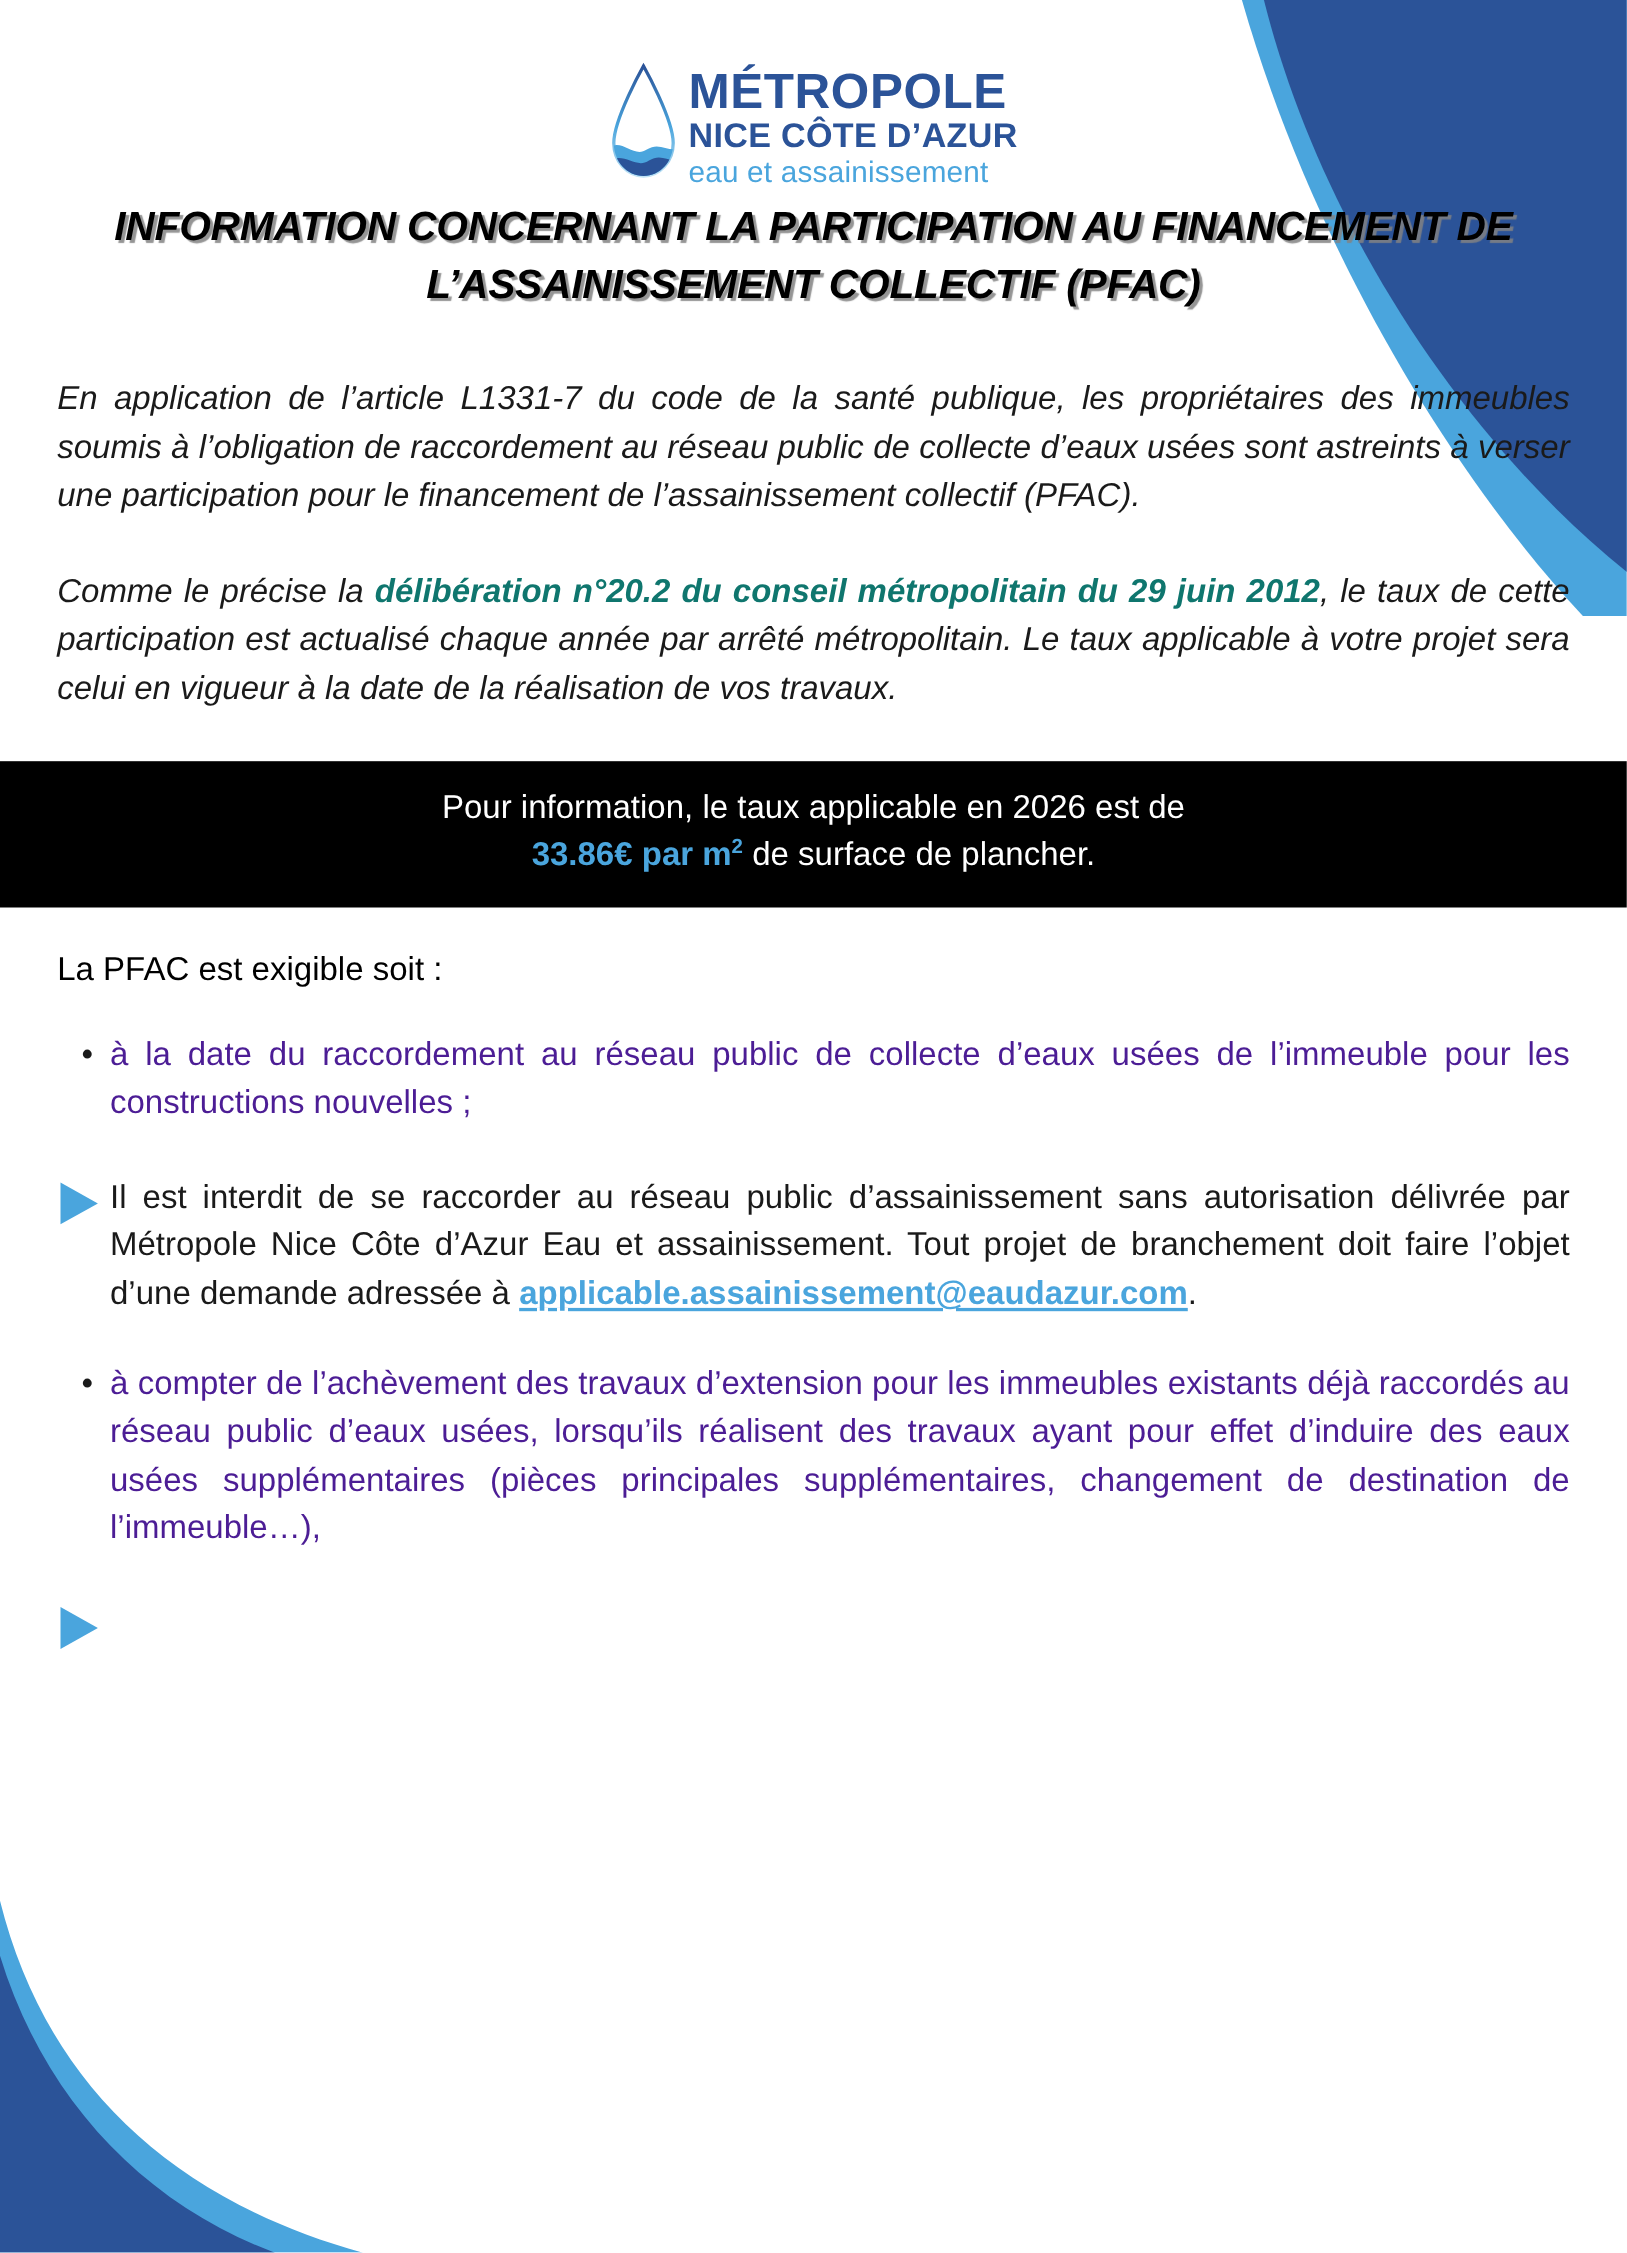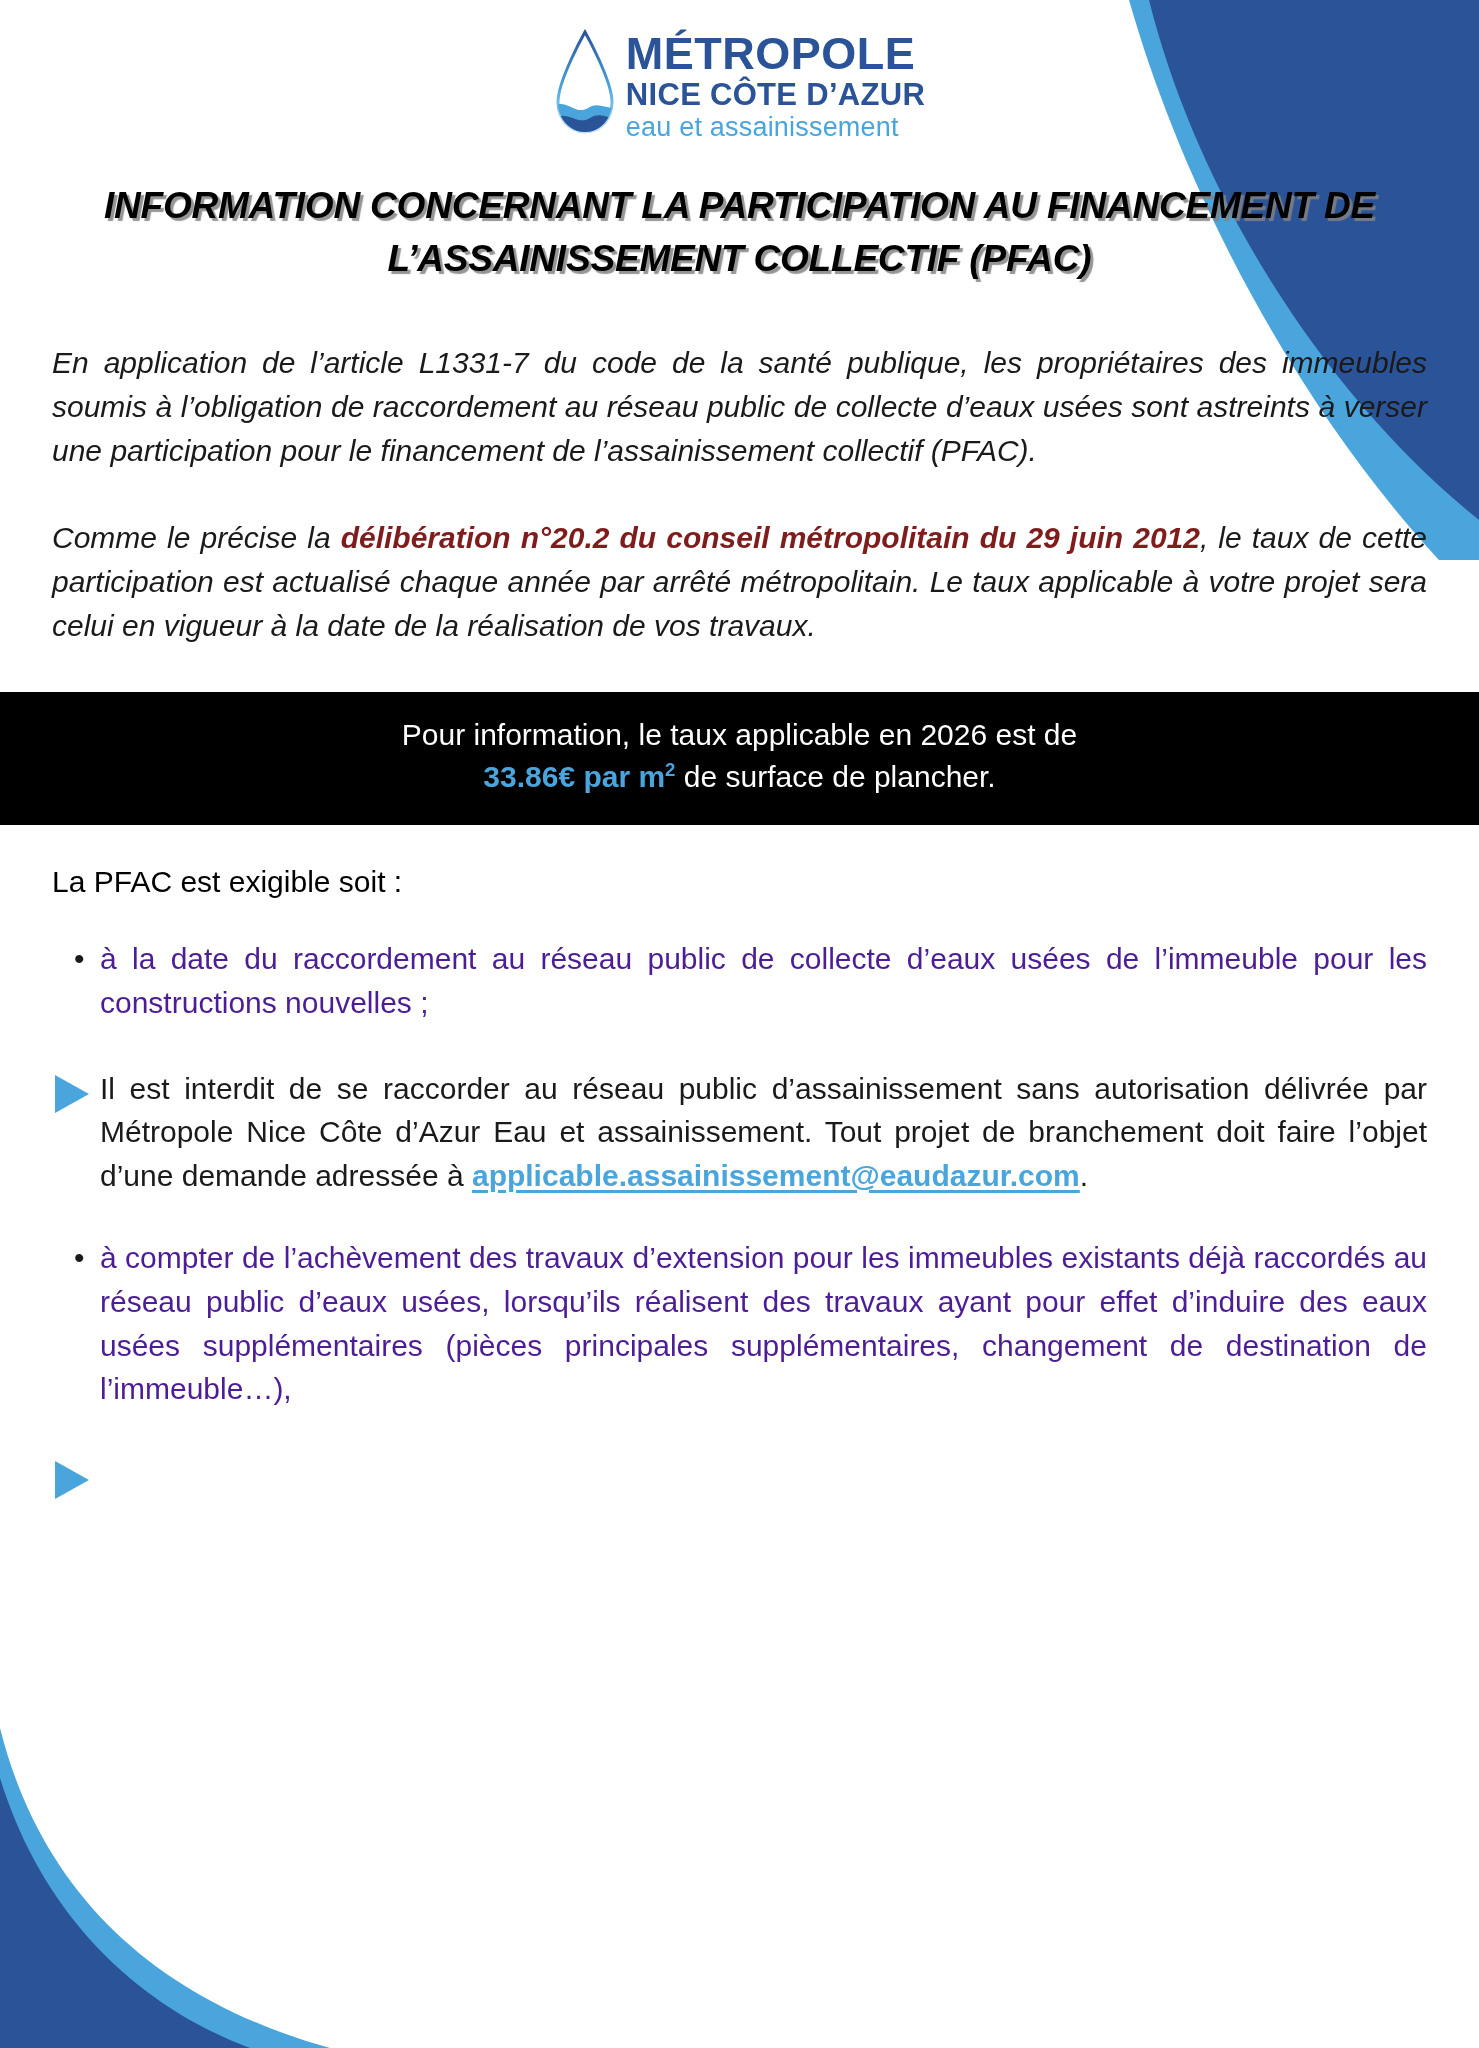--- a/index.html
+++ b/index.html
@@ -42,20 +42,21 @@
     top: 28px;
     left: 0;
     right: 0;
     display: flex;
     justify-content: center;
   }
   .logo {
     display: flex;
     align-items: center;
     gap: 10px;
+    margin-top: 28px;
   }
   .logo-drop { flex: 0 0 auto; }
   .logo-text {
     display: flex;
     flex-direction: column;
     justify-content: center;
     line-height: 1;
   }
   .logo-line1 {
     font-size: 45px;
@@ -114,21 +115,21 @@
   .para {
     text-align: justify;
     font-size: 30px;
     color: #1a1a1a;
     line-height: 1.46;
     margin-top: 44px;
   }
   .para.first { margin-top: 56px; }
 
   .hl-blue {
-    color: #7f1d1d;
+    color: #0f766e;
     font-weight: bold;
   }
 
   
   .rate-banner {
     margin-top: 44px;
     width: 1479px;
     background: #000000;
     color: #ffffff;
     text-align: center;

